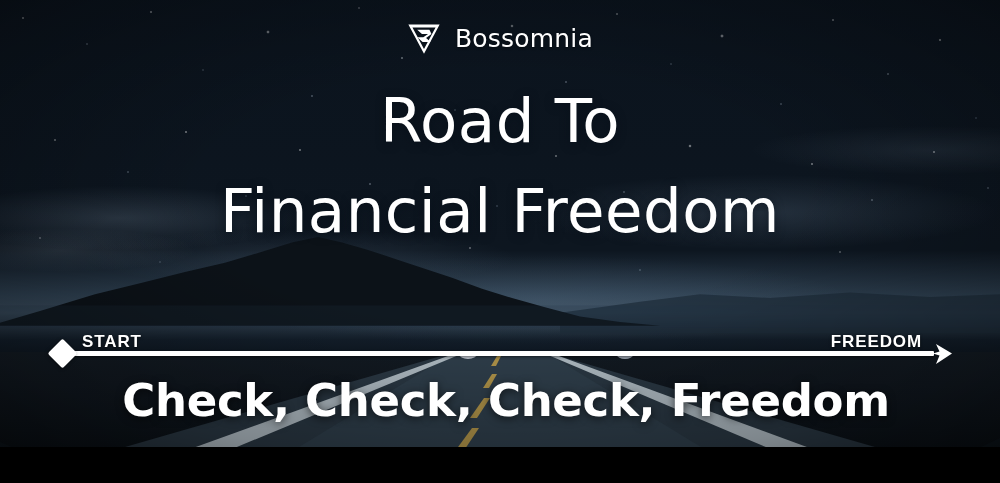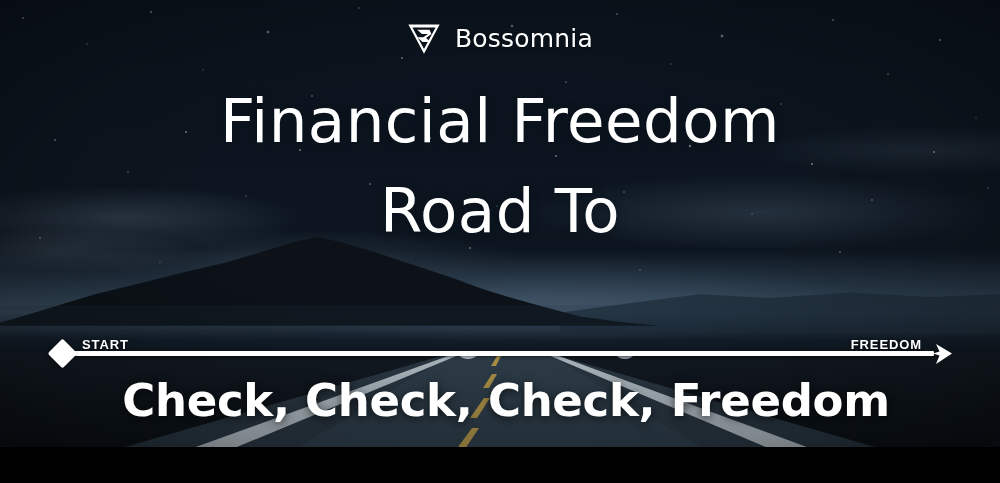--- a/index.html
+++ b/index.html
@@ -196,21 +196,21 @@
   .progress .arrowhead {
     position: absolute;
     right: -4px; top: 5px;
     width: 26px; height: 26px;
   }
   .progress .cap-label {
     position: absolute;
     bottom: 18px;
     color: #ffffff;
     font-family: "Liberation Sans", sans-serif;
-    font-size: 13px;
+    font-size: 17px;
     font-weight: 700;
     letter-spacing: .9px;
     text-shadow: 0 1px 3px rgba(0,0,0,.6);
     white-space: nowrap;
   }
   .progress .cap-start   { left: 30px; }
   .progress .cap-freedom { right: 30px; text-align: center; }
 
   
   .tagline {
@@ -286,22 +286,22 @@
       <svg class="brand-mark" viewBox="0 0 100 100" aria-hidden="true">
 
         <path d="M4,10 L96,10 L50,96 Z M16,19 L84,19 L50,82 Z" fill="#ffffff" fill-rule="evenodd"></path>
 
         <path d="M66,26 L30,26 L44,38 L62,38 L48,48 L30,48 L46,62 L70,62 L56,50 L72,38 Z" fill="#ffffff"></path>
       </svg>
       <span class="brand-name">Bossomnia</span>
     </div>
 
     <div class="headline">
+      <span class="hl">Road To</span>
       <span class="hl">Financial Freedom</span>
-      <span class="hl">Road To</span>
     </div>
 
     <div class="progress">
       <span class="cap-label cap-start">START</span>
       <span class="cap-label cap-freedom">FREEDOM</span>
       <div class="bar"></div>
       <div class="diamond"></div>
       <svg class="arrowhead" viewBox="0 0 26 26" aria-hidden="true">
         <path d="M6,3 L22,12.6 L6,23 L9.5,14.6 L3,12.6 L9.5,10.6 Z" fill="#ffffff"></path>
       </svg>

